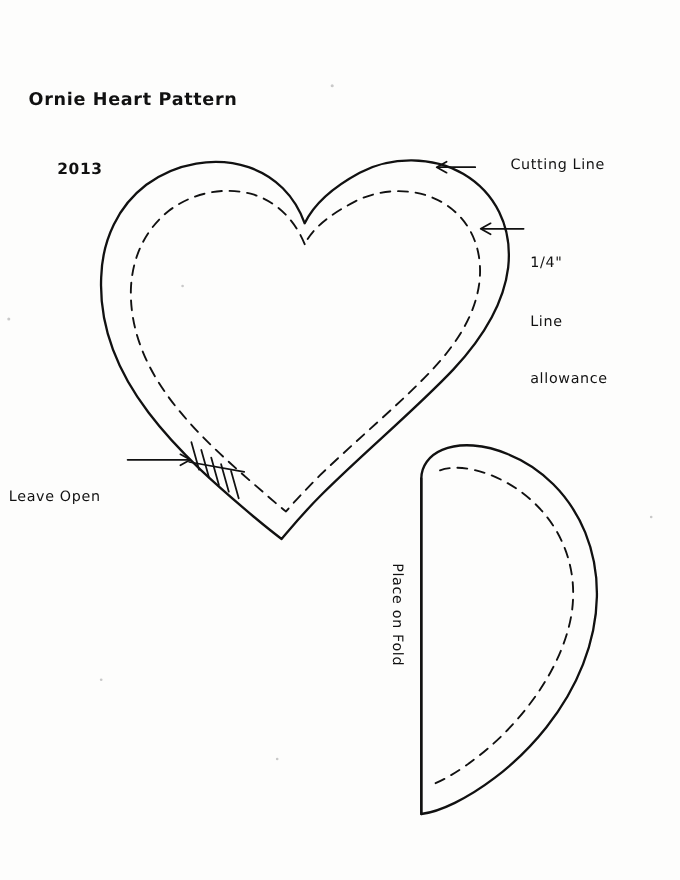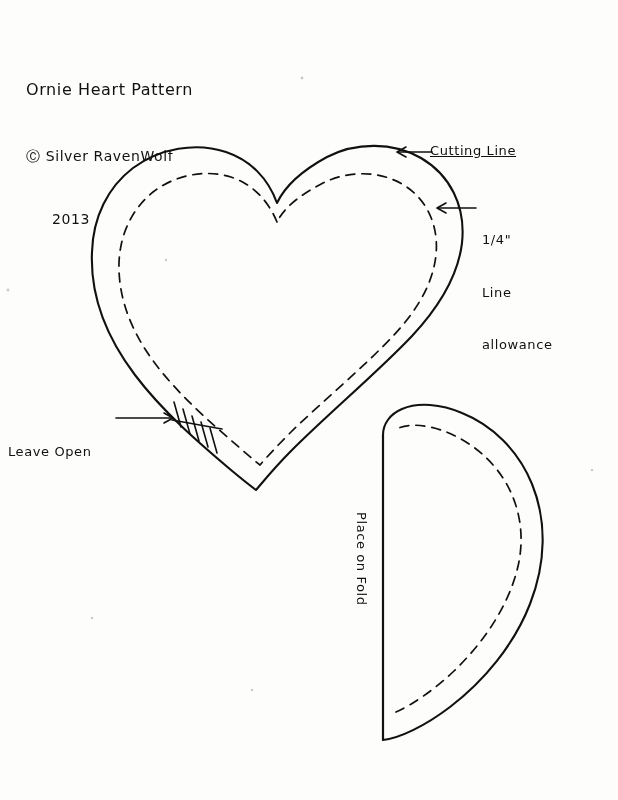--- a/index.html
+++ b/index.html
@@ -27,31 +27,30 @@
     font-family: "DejaVu Sans", sans-serif;
     color: #111;
     letter-spacing: 0.6px;
     white-space: pre;
     line-height: 1.35;
   }
   #title-block {
     left: 26px;
     top: 38px;
     font-size: 15px;
-    font-weight: 400;
+    font-weight: 700;
   }
   #title-line1 { display: block; font-size: 16px; }
   #title-line2 { display: block; font-size: 14px; margin-top: 6px; }
   #title-line3 { display: block; font-size: 14px; margin-top: 4px; margin-left: 26px; }
 
   #label-cutting {
-    left: 430px;
+    left: 464px;
     top: 142px;
     font-size: 13px;
-    text-decoration: underline;
   }
   #label-seam {
     left: 482px;
     top: 196px;
     font-size: 13px;
   }
   #label-seam span { display: block; }
   #label-leave {
     left: 8px;
     top: 408px;
@@ -191,21 +190,20 @@
     </g>
 
     <g>
       <path class="stroke-solid" d="M 383 435 L 383 740"></path>
     </g>
 
   </svg>
 
   <div class="hand" id="title-block">
     <span id="title-line1">Ornie Heart Pattern</span>
-    <span id="title-line2">Ⓒ Silver RavenWolf</span>
     <span id="title-line3">2013</span>
   </div>
 
   <div class="hand" id="label-cutting">Cutting Line</div>
 
   <div class="hand" id="label-seam">
     <span>1/4"</span>
     <span>Line</span>
     <span>allowance</span>
   </div>

